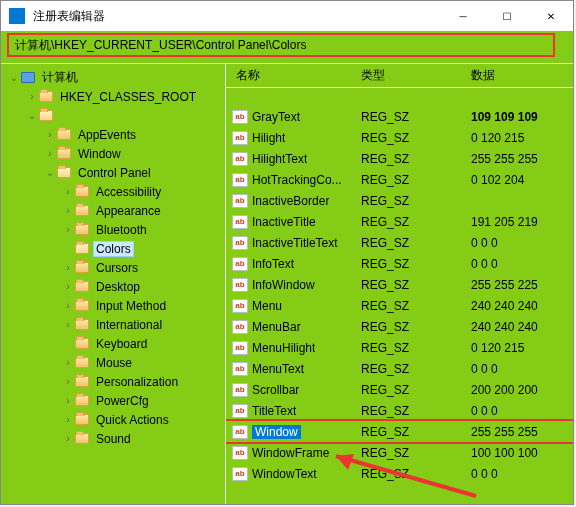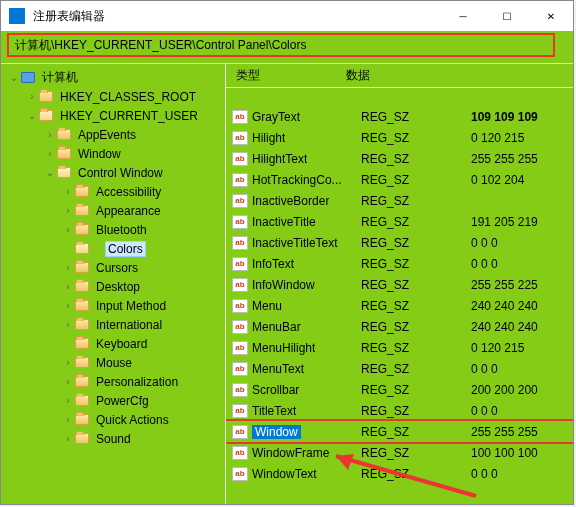--- a/index.html
+++ b/index.html
@@ -15,21 +15,21 @@
   .addressbar { border: 2px solid #e33; padding: 3px 6px; font-size: 12px; height: 24px; display: flex; align-items: center; }
   .content { flex: 1; display: flex; min-height: 0; border-top: 1px solid #e0e0e0; }
   .tree { width: 225px; overflow-y: auto; overflow-x: hidden; padding: 4px 0; font-size: 12px; border-right: 1px solid #e0e0e0; }
   .tree-row { display: flex; align-items: center; height: 19px; white-space: nowrap; }
   .twisty { width: 14px; display: inline-flex; justify-content: center; color: #606060; font-size: 10px; }
   .ficon { width: 16px; height: 14px; margin-right: 3px; display: inline-flex; align-items: center; }
   .folder { background: linear-gradient(#ffe9a2,#f0c36d); border:1px solid #d9a243; width:14px; height:11px; border-radius:1px; position:relative; }
   .folder::before { content:""; position:absolute; top:-3px; left:0; width:6px; height:3px; background:#f0c36d; border:1px solid #d9a243; border-bottom:none; border-radius:1px 1px 0 0;}
   .folder-open { background: linear-gradient(#fff3c4,#f5d78b); }
   .pc-icon { width:14px; height:11px; background:#5aa0e6; border:1px solid #2b6cb0; border-radius:1px;}
-  .tree-row.sel .label { background:#cce8ff; outline:1px solid #99d1ff; padding:0 2px;margin-left:12px;}
+  .tree-row.sel .label { background:#cce8ff; outline:1px solid #99d1ff; padding:0 2px;}
   .label { padding: 0 2px; }
   .listhead { display:flex; height:24px; align-items:center; font-size:12px; border-bottom:1px solid #e0e0e0; }
   .listhead > div { padding-left:10px; }
   .c-name { width:125px;} .c-type{ width:110px;} .c-data{ flex:1;}
   .listbody { flex:1; overflow-y:auto; font-size:12px; position:relative;margin-top:18px;}
   .listpanel { flex:1; display:flex; flex-direction:column; min-width:0;}
   .row { display:flex; height:21px; align-items:center;}
   .row .c-name { display:flex; align-items:center; padding-left:6px;}
   .vicon { width:16px; height:14px; margin-right:4px; display:inline-flex; align-items:center; justify-content:center; font-size:8px; font-weight:bold; color:#d04020; background:#fff; border:1px solid #bbb; border-radius:1px;}
   .vicon::before{content:"ab";}
@@ -73,42 +73,41 @@
           <span class="ficon">
             <span class="folder"></span>
           </span>
           <span class="label">HKEY_CLASSES_ROOT</span>
         </div>
         <div class="tree-row" style="padding-left: 24px;">
           <span class="twisty">⌄</span>
           <span class="ficon">
             <span class="folder folder-open"></span>
           </span>
-          <span class="label">HKEY_CURRENT_USER</span>
         </div>
         <div class="tree-row" style="padding-left: 42px;">
           <span class="twisty">›</span>
           <span class="ficon">
             <span class="folder"></span>
           </span>
           <span class="label">AppEvents</span>
         </div>
         <div class="tree-row" style="padding-left: 42px;">
           <span class="twisty">›</span>
           <span class="ficon">
             <span class="folder"></span>
           </span>
           <span class="label">Window</span>
         </div>
         <div class="tree-row" style="padding-left: 42px;">
           <span class="twisty">⌄</span>
           <span class="ficon">
             <span class="folder folder-open"></span>
           </span>
-          <span class="label">Control Window</span>
+          <span class="label">Control Panel</span>
         </div>
         <div class="tree-row" style="padding-left: 60px;">
           <span class="twisty">›</span>
           <span class="ficon">
             <span class="folder"></span>
           </span>
           <span class="label">Accessibility</span>
         </div>
         <div class="tree-row" style="padding-left: 60px;">
           <span class="twisty">›</span>
@@ -197,20 +196,21 @@
         <div class="tree-row" style="padding-left: 60px;">
           <span class="twisty">›</span>
           <span class="ficon">
             <span class="folder"></span>
           </span>
           <span class="label">Sound</span>
         </div>
       </div>
     <div class="listpanel">
       <div class="listhead">
+        <div class="c-name">名称</div>
         <div class="c-type">类型</div>
         <div class="c-data">数据</div>
       </div>
       <div class="listbody" id="listbody">
         <svg class="arrow" style="left:80px; top:340px;" width="180" height="60">
           <line class="arrow-line" x1="170" y1="50" x2="30" y2="10"></line>
           <polygon class="arrow-head" points="30,10 48,8 42,24"></polygon>
         </svg>
       <div class="row">
             <div class="c-name">

